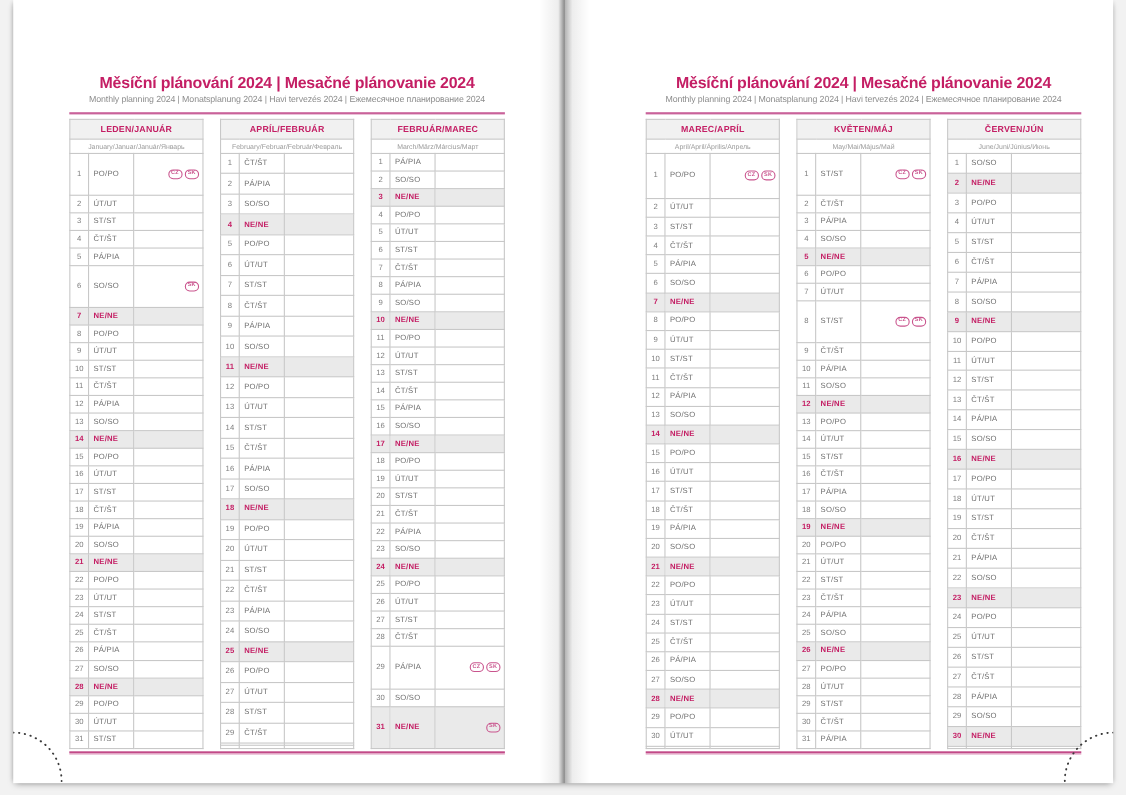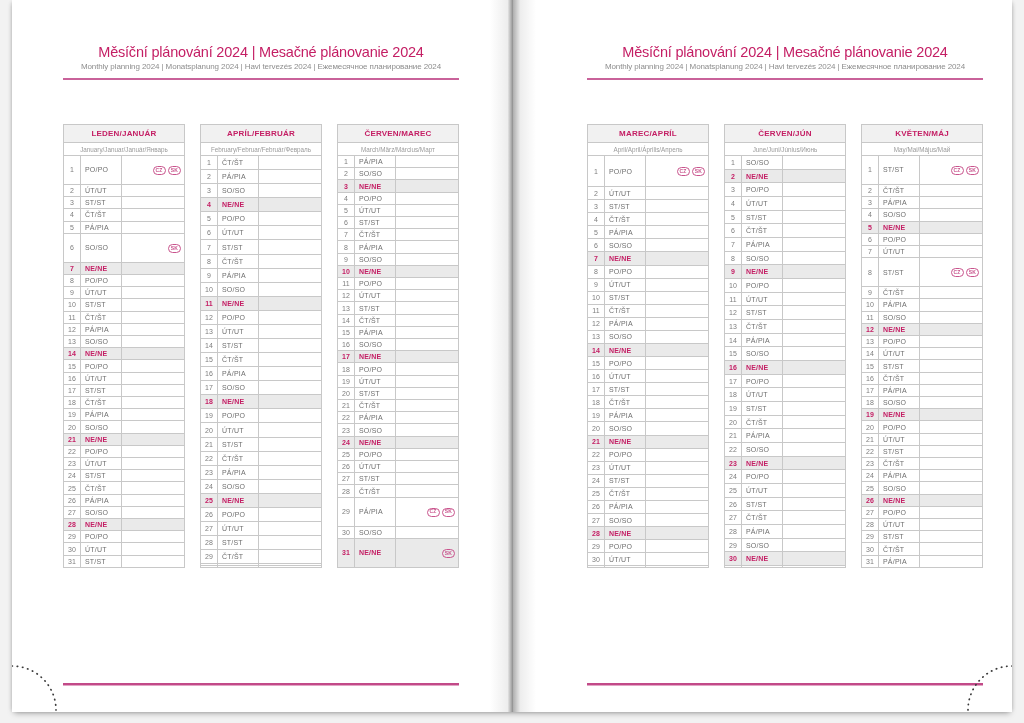--- a/index.html
+++ b/index.html
@@ -12,32 +12,32 @@
   .gutter { position:absolute; left:478px; top:0; width:46px; height:712px; pointer-events:none;
             background:linear-gradient(to right, rgba(0,0,0,0) 0%, rgba(0,0,0,0.07) 38%, rgba(0,0,0,0.42) 49.2%, rgba(0,0,0,0.50) 50%, rgba(0,0,0,0.30) 51%, rgba(0,0,0,0.07) 66%, rgba(0,0,0,0) 100%); }
 
   .page { position:absolute; top:0; height:712px; }
   .page.left  { left:0;     width:500px; }
   .page.right { left:500px; width:500px; }
   .page-inner { position:absolute; top:0; height:100%; width:396px; }
   .page.left  .page-inner { left:51px; }
   .page.right .page-inner { left:75px; }
 
-  .page-title { margin-top:44px; text-align:center; color:#c41e64; font-weight:normal;
+  .page-title { margin-top:68px; text-align:center; color:#c41e64; font-weight:bold;
                 font-size:14.5px; letter-spacing:-0.2px; white-space:nowrap; }
   .page-subtitle { margin-top:2px; text-align:center; color:#8d8d8d;
                    font-size:8px; letter-spacing:-0.1px; white-space:nowrap; }
   .top-rule { margin-top:7px; height:2px; background:#c9629a; }
   .bottom-rule { position:absolute; top:683px; left:0; width:100%; height:3px;
                  background:linear-gradient(to bottom,#c24a88 0 55%, #e2a6c5 55% 100%); }
 
   .months-row { display:flex; gap:15px; margin-top:4px; }
   .month-col { flex:1 1 0; }
 
-  table.month-table { width:100%; height:444px; border-collapse:collapse; table-layout:fixed;margin-top:40px; }
+  table.month-table { width:100%; height:573px; border-collapse:collapse; table-layout:fixed; }
   table.month-table th, table.month-table td { border:1px solid #c8c8c8; overflow:hidden; }
 
   th.month-name { height:18px; background:#f1f1f1; color:#c41e64; font-weight:bold;
                   font-size:8px; letter-spacing:0.2px; text-align:center; }
   th.month-trans { height:13px; background:#ffffff; color:#9b9b9b; font-weight:normal;
                    font-size:6.3px; letter-spacing:0; text-align:center; }
 
   td.num  { text-align:center; font-size:7px; color:#7d7d7d; }
   td.day  { padding-left:4px; font-size:7px; color:#6e6e6e; letter-spacing:0.2px; }
   td.notes{ text-align:right; padding-right:3px; }
@@ -412,21 +412,21 @@
         </div>
         <div class="month-col">
           <table class="month-table">
             <colgroup>
                 <col style="width:17px">
                 <col style="width:41px">
                 <col>
               </colgroup>
             <thead>
               <tr>
-                  <th class="month-name" colspan="3">ČERVEN/MAREC</th>
+                  <th class="month-name" colspan="3">FEBRUÁR/MAREC</th>
                 </tr>
               <tr>
                   <th class="month-trans" colspan="3">March/März/Március/Март</th>
                 </tr>
             </thead>
             <tbody>
                 <tr>
                   <td class="num">1</td>
                   <td class="day">PÁ/PIA</td>
                   <td class="notes"></td>
@@ -771,354 +771,354 @@
         </div>
         <div class="month-col">
           <table class="month-table">
             <colgroup>
                 <col style="width:17px">
                 <col style="width:41px">
                 <col>
               </colgroup>
             <thead>
               <tr>
-                  <th class="month-name" colspan="3">ČERVEN/JÚN</th>
+                  <th class="month-name" colspan="3">KVĚTEN/MÁJ</th>
                 </tr>
               <tr>
-                  <th class="month-trans" colspan="3">June/Juni/Június/Июнь</th>
+                  <th class="month-trans" colspan="3">May/Mai/Május/Май</th>
                 </tr>
             </thead>
             <tbody>
                 <tr>
                   <td class="num">1</td>
-                  <td class="day">SO/SO</td>
-                  <td class="notes"></td>
-                </tr>
-                <tr class="sunday">
+                  <td class="day">ST/ST</td>
+                  <td class="notes"><span class="badge">CZ</span><span class="badge">SK</span></td>
+                </tr>
+                <tr>
                   <td class="num">2</td>
-                  <td class="day">NE/NE</td>
+                  <td class="day">ČT/ŠT</td>
                   <td class="notes"></td>
                 </tr>
                 <tr>
                   <td class="num">3</td>
-                  <td class="day">PO/PO</td>
+                  <td class="day">PÁ/PIA</td>
                   <td class="notes"></td>
                 </tr>
                 <tr>
                   <td class="num">4</td>
-                  <td class="day">ÚT/UT</td>
-                  <td class="notes"></td>
-                </tr>
-                <tr>
+                  <td class="day">SO/SO</td>
+                  <td class="notes"></td>
+                </tr>
+                <tr class="sunday">
                   <td class="num">5</td>
-                  <td class="day">ST/ST</td>
+                  <td class="day">NE/NE</td>
                   <td class="notes"></td>
                 </tr>
                 <tr>
                   <td class="num">6</td>
-                  <td class="day">ČT/ŠT</td>
+                  <td class="day">PO/PO</td>
                   <td class="notes"></td>
                 </tr>
                 <tr>
                   <td class="num">7</td>
-                  <td class="day">PÁ/PIA</td>
+                  <td class="day">ÚT/UT</td>
                   <td class="notes"></td>
                 </tr>
                 <tr>
                   <td class="num">8</td>
-                  <td class="day">SO/SO</td>
-                  <td class="notes"></td>
-                </tr>
-                <tr class="sunday">
+                  <td class="day">ST/ST</td>
+                  <td class="notes"><span class="badge">CZ</span><span class="badge">SK</span></td>
+                </tr>
+                <tr>
                   <td class="num">9</td>
-                  <td class="day">NE/NE</td>
+                  <td class="day">ČT/ŠT</td>
                   <td class="notes"></td>
                 </tr>
                 <tr>
                   <td class="num">10</td>
-                  <td class="day">PO/PO</td>
+                  <td class="day">PÁ/PIA</td>
                   <td class="notes"></td>
                 </tr>
                 <tr>
                   <td class="num">11</td>
-                  <td class="day">ÚT/UT</td>
-                  <td class="notes"></td>
-                </tr>
-                <tr>
+                  <td class="day">SO/SO</td>
+                  <td class="notes"></td>
+                </tr>
+                <tr class="sunday">
                   <td class="num">12</td>
-                  <td class="day">ST/ST</td>
+                  <td class="day">NE/NE</td>
                   <td class="notes"></td>
                 </tr>
                 <tr>
                   <td class="num">13</td>
-                  <td class="day">ČT/ŠT</td>
+                  <td class="day">PO/PO</td>
                   <td class="notes"></td>
                 </tr>
                 <tr>
                   <td class="num">14</td>
-                  <td class="day">PÁ/PIA</td>
+                  <td class="day">ÚT/UT</td>
                   <td class="notes"></td>
                 </tr>
                 <tr>
                   <td class="num">15</td>
-                  <td class="day">SO/SO</td>
-                  <td class="notes"></td>
-                </tr>
-                <tr class="sunday">
+                  <td class="day">ST/ST</td>
+                  <td class="notes"></td>
+                </tr>
+                <tr>
                   <td class="num">16</td>
-                  <td class="day">NE/NE</td>
+                  <td class="day">ČT/ŠT</td>
                   <td class="notes"></td>
                 </tr>
                 <tr>
                   <td class="num">17</td>
-                  <td class="day">PO/PO</td>
+                  <td class="day">PÁ/PIA</td>
                   <td class="notes"></td>
                 </tr>
                 <tr>
                   <td class="num">18</td>
-                  <td class="day">ÚT/UT</td>
-                  <td class="notes"></td>
-                </tr>
-                <tr>
+                  <td class="day">SO/SO</td>
+                  <td class="notes"></td>
+                </tr>
+                <tr class="sunday">
                   <td class="num">19</td>
-                  <td class="day">ST/ST</td>
+                  <td class="day">NE/NE</td>
                   <td class="notes"></td>
                 </tr>
                 <tr>
                   <td class="num">20</td>
-                  <td class="day">ČT/ŠT</td>
+                  <td class="day">PO/PO</td>
                   <td class="notes"></td>
                 </tr>
                 <tr>
                   <td class="num">21</td>
-                  <td class="day">PÁ/PIA</td>
+                  <td class="day">ÚT/UT</td>
                   <td class="notes"></td>
                 </tr>
                 <tr>
                   <td class="num">22</td>
-                  <td class="day">SO/SO</td>
-                  <td class="notes"></td>
-                </tr>
-                <tr class="sunday">
+                  <td class="day">ST/ST</td>
+                  <td class="notes"></td>
+                </tr>
+                <tr>
                   <td class="num">23</td>
-                  <td class="day">NE/NE</td>
+                  <td class="day">ČT/ŠT</td>
                   <td class="notes"></td>
                 </tr>
                 <tr>
                   <td class="num">24</td>
-                  <td class="day">PO/PO</td>
+                  <td class="day">PÁ/PIA</td>
                   <td class="notes"></td>
                 </tr>
                 <tr>
                   <td class="num">25</td>
-                  <td class="day">ÚT/UT</td>
-                  <td class="notes"></td>
-                </tr>
-                <tr>
+                  <td class="day">SO/SO</td>
+                  <td class="notes"></td>
+                </tr>
+                <tr class="sunday">
                   <td class="num">26</td>
-                  <td class="day">ST/ST</td>
+                  <td class="day">NE/NE</td>
                   <td class="notes"></td>
                 </tr>
                 <tr>
                   <td class="num">27</td>
-                  <td class="day">ČT/ŠT</td>
+                  <td class="day">PO/PO</td>
                   <td class="notes"></td>
                 </tr>
                 <tr>
                   <td class="num">28</td>
-                  <td class="day">PÁ/PIA</td>
+                  <td class="day">ÚT/UT</td>
                   <td class="notes"></td>
                 </tr>
                 <tr>
                   <td class="num">29</td>
-                  <td class="day">SO/SO</td>
-                  <td class="notes"></td>
-                </tr>
-                <tr class="sunday">
+                  <td class="day">ST/ST</td>
+                  <td class="notes"></td>
+                </tr>
+                <tr>
                   <td class="num">30</td>
-                  <td class="day">NE/NE</td>
-                  <td class="notes"></td>
-                </tr>
-                <tr>
-                  <td class="num"></td>
-                  <td class="day"></td>
+                  <td class="day">ČT/ŠT</td>
+                  <td class="notes"></td>
+                </tr>
+                <tr>
+                  <td class="num">31</td>
+                  <td class="day">PÁ/PIA</td>
                   <td class="notes"></td>
                 </tr>
               </tbody>
           </table>
         </div>
         <div class="month-col">
           <table class="month-table">
             <colgroup>
                 <col style="width:17px">
                 <col style="width:41px">
                 <col>
               </colgroup>
             <thead>
               <tr>
-                  <th class="month-name" colspan="3">KVĚTEN/MÁJ</th>
+                  <th class="month-name" colspan="3">ČERVEN/JÚN</th>
                 </tr>
               <tr>
-                  <th class="month-trans" colspan="3">May/Mai/Május/Май</th>
+                  <th class="month-trans" colspan="3">June/Juni/Június/Июнь</th>
                 </tr>
             </thead>
             <tbody>
                 <tr>
                   <td class="num">1</td>
-                  <td class="day">ST/ST</td>
-                  <td class="notes"><span class="badge">CZ</span><span class="badge">SK</span></td>
-                </tr>
-                <tr>
+                  <td class="day">SO/SO</td>
+                  <td class="notes"></td>
+                </tr>
+                <tr class="sunday">
                   <td class="num">2</td>
-                  <td class="day">ČT/ŠT</td>
+                  <td class="day">NE/NE</td>
                   <td class="notes"></td>
                 </tr>
                 <tr>
                   <td class="num">3</td>
-                  <td class="day">PÁ/PIA</td>
+                  <td class="day">PO/PO</td>
                   <td class="notes"></td>
                 </tr>
                 <tr>
                   <td class="num">4</td>
-                  <td class="day">SO/SO</td>
-                  <td class="notes"></td>
-                </tr>
-                <tr class="sunday">
+                  <td class="day">ÚT/UT</td>
+                  <td class="notes"></td>
+                </tr>
+                <tr>
                   <td class="num">5</td>
-                  <td class="day">NE/NE</td>
+                  <td class="day">ST/ST</td>
                   <td class="notes"></td>
                 </tr>
                 <tr>
                   <td class="num">6</td>
-                  <td class="day">PO/PO</td>
+                  <td class="day">ČT/ŠT</td>
                   <td class="notes"></td>
                 </tr>
                 <tr>
                   <td class="num">7</td>
-                  <td class="day">ÚT/UT</td>
+                  <td class="day">PÁ/PIA</td>
                   <td class="notes"></td>
                 </tr>
                 <tr>
                   <td class="num">8</td>
-                  <td class="day">ST/ST</td>
-                  <td class="notes"><span class="badge">CZ</span><span class="badge">SK</span></td>
-                </tr>
-                <tr>
+                  <td class="day">SO/SO</td>
+                  <td class="notes"></td>
+                </tr>
+                <tr class="sunday">
                   <td class="num">9</td>
-                  <td class="day">ČT/ŠT</td>
+                  <td class="day">NE/NE</td>
                   <td class="notes"></td>
                 </tr>
                 <tr>
                   <td class="num">10</td>
-                  <td class="day">PÁ/PIA</td>
+                  <td class="day">PO/PO</td>
                   <td class="notes"></td>
                 </tr>
                 <tr>
                   <td class="num">11</td>
-                  <td class="day">SO/SO</td>
-                  <td class="notes"></td>
-                </tr>
-                <tr class="sunday">
+                  <td class="day">ÚT/UT</td>
+                  <td class="notes"></td>
+                </tr>
+                <tr>
                   <td class="num">12</td>
-                  <td class="day">NE/NE</td>
+                  <td class="day">ST/ST</td>
                   <td class="notes"></td>
                 </tr>
                 <tr>
                   <td class="num">13</td>
-                  <td class="day">PO/PO</td>
+                  <td class="day">ČT/ŠT</td>
                   <td class="notes"></td>
                 </tr>
                 <tr>
                   <td class="num">14</td>
-                  <td class="day">ÚT/UT</td>
+                  <td class="day">PÁ/PIA</td>
                   <td class="notes"></td>
                 </tr>
                 <tr>
                   <td class="num">15</td>
-                  <td class="day">ST/ST</td>
-                  <td class="notes"></td>
-                </tr>
-                <tr>
+                  <td class="day">SO/SO</td>
+                  <td class="notes"></td>
+                </tr>
+                <tr class="sunday">
                   <td class="num">16</td>
-                  <td class="day">ČT/ŠT</td>
+                  <td class="day">NE/NE</td>
                   <td class="notes"></td>
                 </tr>
                 <tr>
                   <td class="num">17</td>
-                  <td class="day">PÁ/PIA</td>
+                  <td class="day">PO/PO</td>
                   <td class="notes"></td>
                 </tr>
                 <tr>
                   <td class="num">18</td>
-                  <td class="day">SO/SO</td>
-                  <td class="notes"></td>
-                </tr>
-                <tr class="sunday">
+                  <td class="day">ÚT/UT</td>
+                  <td class="notes"></td>
+                </tr>
+                <tr>
                   <td class="num">19</td>
-                  <td class="day">NE/NE</td>
+                  <td class="day">ST/ST</td>
                   <td class="notes"></td>
                 </tr>
                 <tr>
                   <td class="num">20</td>
-                  <td class="day">PO/PO</td>
+                  <td class="day">ČT/ŠT</td>
                   <td class="notes"></td>
                 </tr>
                 <tr>
                   <td class="num">21</td>
-                  <td class="day">ÚT/UT</td>
+                  <td class="day">PÁ/PIA</td>
                   <td class="notes"></td>
                 </tr>
                 <tr>
                   <td class="num">22</td>
-                  <td class="day">ST/ST</td>
-                  <td class="notes"></td>
-                </tr>
-                <tr>
+                  <td class="day">SO/SO</td>
+                  <td class="notes"></td>
+                </tr>
+                <tr class="sunday">
                   <td class="num">23</td>
-                  <td class="day">ČT/ŠT</td>
+                  <td class="day">NE/NE</td>
                   <td class="notes"></td>
                 </tr>
                 <tr>
                   <td class="num">24</td>
-                  <td class="day">PÁ/PIA</td>
+                  <td class="day">PO/PO</td>
                   <td class="notes"></td>
                 </tr>
                 <tr>
                   <td class="num">25</td>
-                  <td class="day">SO/SO</td>
-                  <td class="notes"></td>
-                </tr>
-                <tr class="sunday">
+                  <td class="day">ÚT/UT</td>
+                  <td class="notes"></td>
+                </tr>
+                <tr>
                   <td class="num">26</td>
-                  <td class="day">NE/NE</td>
+                  <td class="day">ST/ST</td>
                   <td class="notes"></td>
                 </tr>
                 <tr>
                   <td class="num">27</td>
-                  <td class="day">PO/PO</td>
+                  <td class="day">ČT/ŠT</td>
                   <td class="notes"></td>
                 </tr>
                 <tr>
                   <td class="num">28</td>
-                  <td class="day">ÚT/UT</td>
+                  <td class="day">PÁ/PIA</td>
                   <td class="notes"></td>
                 </tr>
                 <tr>
                   <td class="num">29</td>
-                  <td class="day">ST/ST</td>
-                  <td class="notes"></td>
-                </tr>
-                <tr>
+                  <td class="day">SO/SO</td>
+                  <td class="notes"></td>
+                </tr>
+                <tr class="sunday">
                   <td class="num">30</td>
-                  <td class="day">ČT/ŠT</td>
-                  <td class="notes"></td>
-                </tr>
-                <tr>
-                  <td class="num">31</td>
-                  <td class="day">PÁ/PIA</td>
+                  <td class="day">NE/NE</td>
+                  <td class="notes"></td>
+                </tr>
+                <tr>
+                  <td class="num"></td>
+                  <td class="day"></td>
                   <td class="notes"></td>
                 </tr>
               </tbody>
           </table>
         </div>
       </div>
       <div class="bottom-rule"></div>
     </div>
   </div>
 

